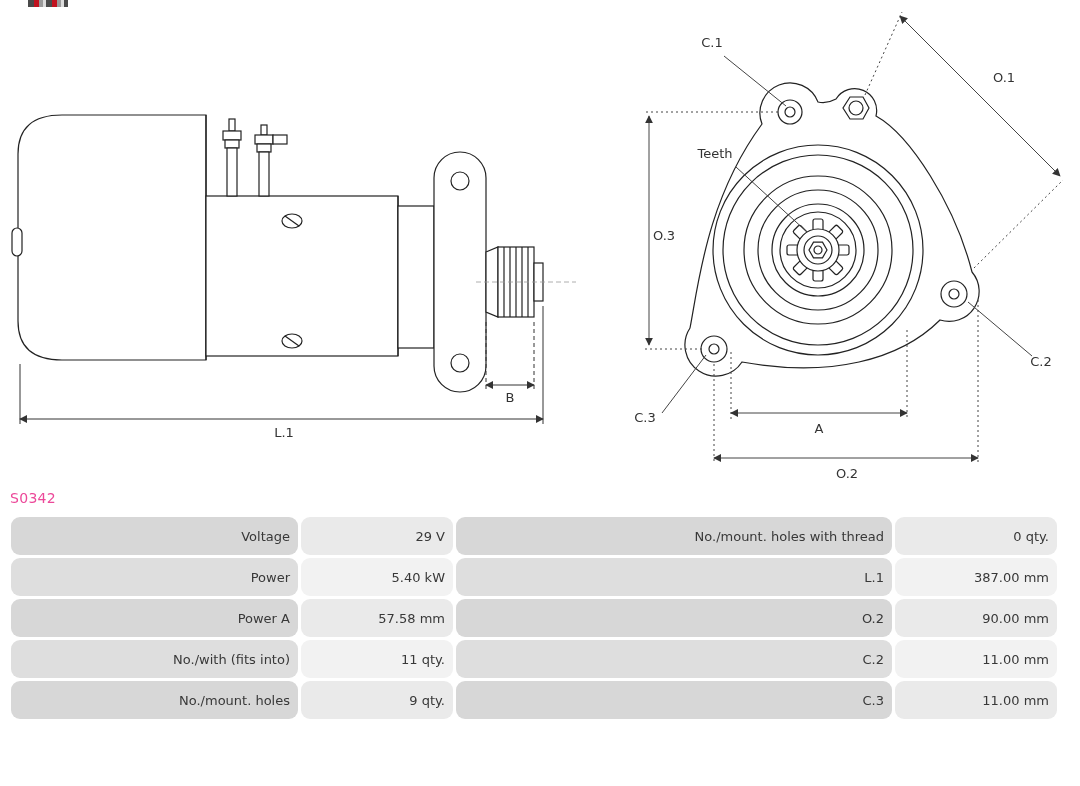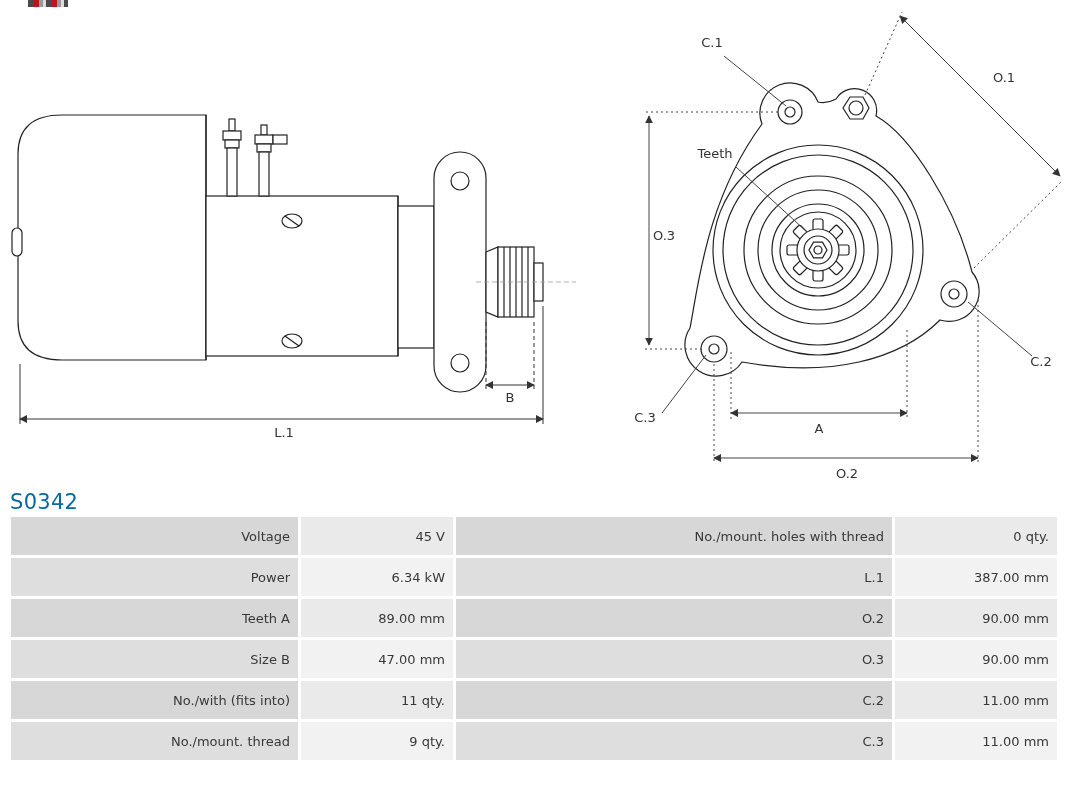--- a/index.html
+++ b/index.html
@@ -10,29 +10,29 @@
   }
   .logo-sliver{
     position:absolute;left:28px;top:0;width:40px;height:7px;
     background:repeating-linear-gradient(90deg,#4a4a4a 0 6px,#c1121f 6px 11px,#9a9a9a 11px 15px,#dcdcdc 15px 18px);
   }
   .diagrams{position:absolute;left:0;top:0;width:1080px;height:500px;}
   svg.side{position:absolute;left:0;top:0;}
   svg.front{position:absolute;left:600px;top:0;}
   svg text{font-family:"DejaVu Sans","Liberation Sans",sans-serif;font-size:13px;fill:#333;stroke:none;}
   .part-number{
-    position:absolute;left:10px;top:490px;font-size:21px;color:#0369a1;letter-spacing:.3px;
+    position:absolute;left:10px;top:490px;font-size:14px;color:#ec4899;letter-spacing:.3px;
   }
   table.spec{
     position:absolute;left:8px;top:514px;width:1052px;
     table-layout:fixed;border-collapse:separate;border-spacing:3px;
   }
   table.spec td{
     height:38px;padding:0 8px;font-size:13px;text-align:right;
-    vertical-align:middle;box-sizing:border-box;white-space:nowrap;overflow:hidden;
+    vertical-align:middle;box-sizing:border-box;white-space:nowrap;overflow:hidden;border-radius:9px;
   }
   tr:nth-child(odd) td.lbl{background:#d7d7d7;}
   tr:nth-child(odd) td.val{background:#eaeaea;}
   tr:nth-child(even) td.lbl{background:#dedede;}
   tr:nth-child(even) td.val{background:#f2f2f2;}
 </style>
 </head>
 <body>
 
 <div class="logo-sliver"></div>
@@ -209,55 +209,49 @@
 <table class="spec">
   <colgroup>
     <col style="width:287px">
       <col style="width:152px">
       <col style="width:436px">
       <col style="width:162px">
   </colgroup>
   <tbody>
   <tr>
     <td class="lbl">Voltage</td>
-    <td class="val">45 V</td>
+    <td class="val">29 V</td>
     <td class="lbl">No./mount. holes with thread</td>
     <td class="val">0 qty.</td>
   </tr>
 
   <tr>
     <td class="lbl">Power</td>
-    <td class="val">6.34 kW</td>
+    <td class="val">5.40 kW</td>
     <td class="lbl">L.1</td>
     <td class="val">387.00 mm</td>
   </tr>
 
 
   <tr>
-    <td class="lbl">Teeth A</td>
-    <td class="val">89.00 mm</td>
+    <td class="lbl">Power A</td>
+    <td class="val">57.58 mm</td>
     <td class="lbl">O.2</td>
     <td class="val">90.00 mm</td>
   </tr>
 
-  <tr>
-    <td class="lbl">Size B</td>
-    <td class="val">47.00 mm</td>
-    <td class="lbl">O.3</td>
-    <td class="val">90.00 mm</td>
-  </tr>
 
 
   <tr>
     <td class="lbl">No./with (fits into)</td>
     <td class="val">11 qty.</td>
     <td class="lbl">C.2</td>
     <td class="val">11.00 mm</td>
   </tr>
 
   <tr>
-    <td class="lbl">No./mount. thread</td>
+    <td class="lbl">No./mount. holes</td>
     <td class="val">9 qty.</td>
     <td class="lbl">C.3</td>
     <td class="val">11.00 mm</td>
   </tr>
 </tbody>
 </table>
 
 </body></html>

